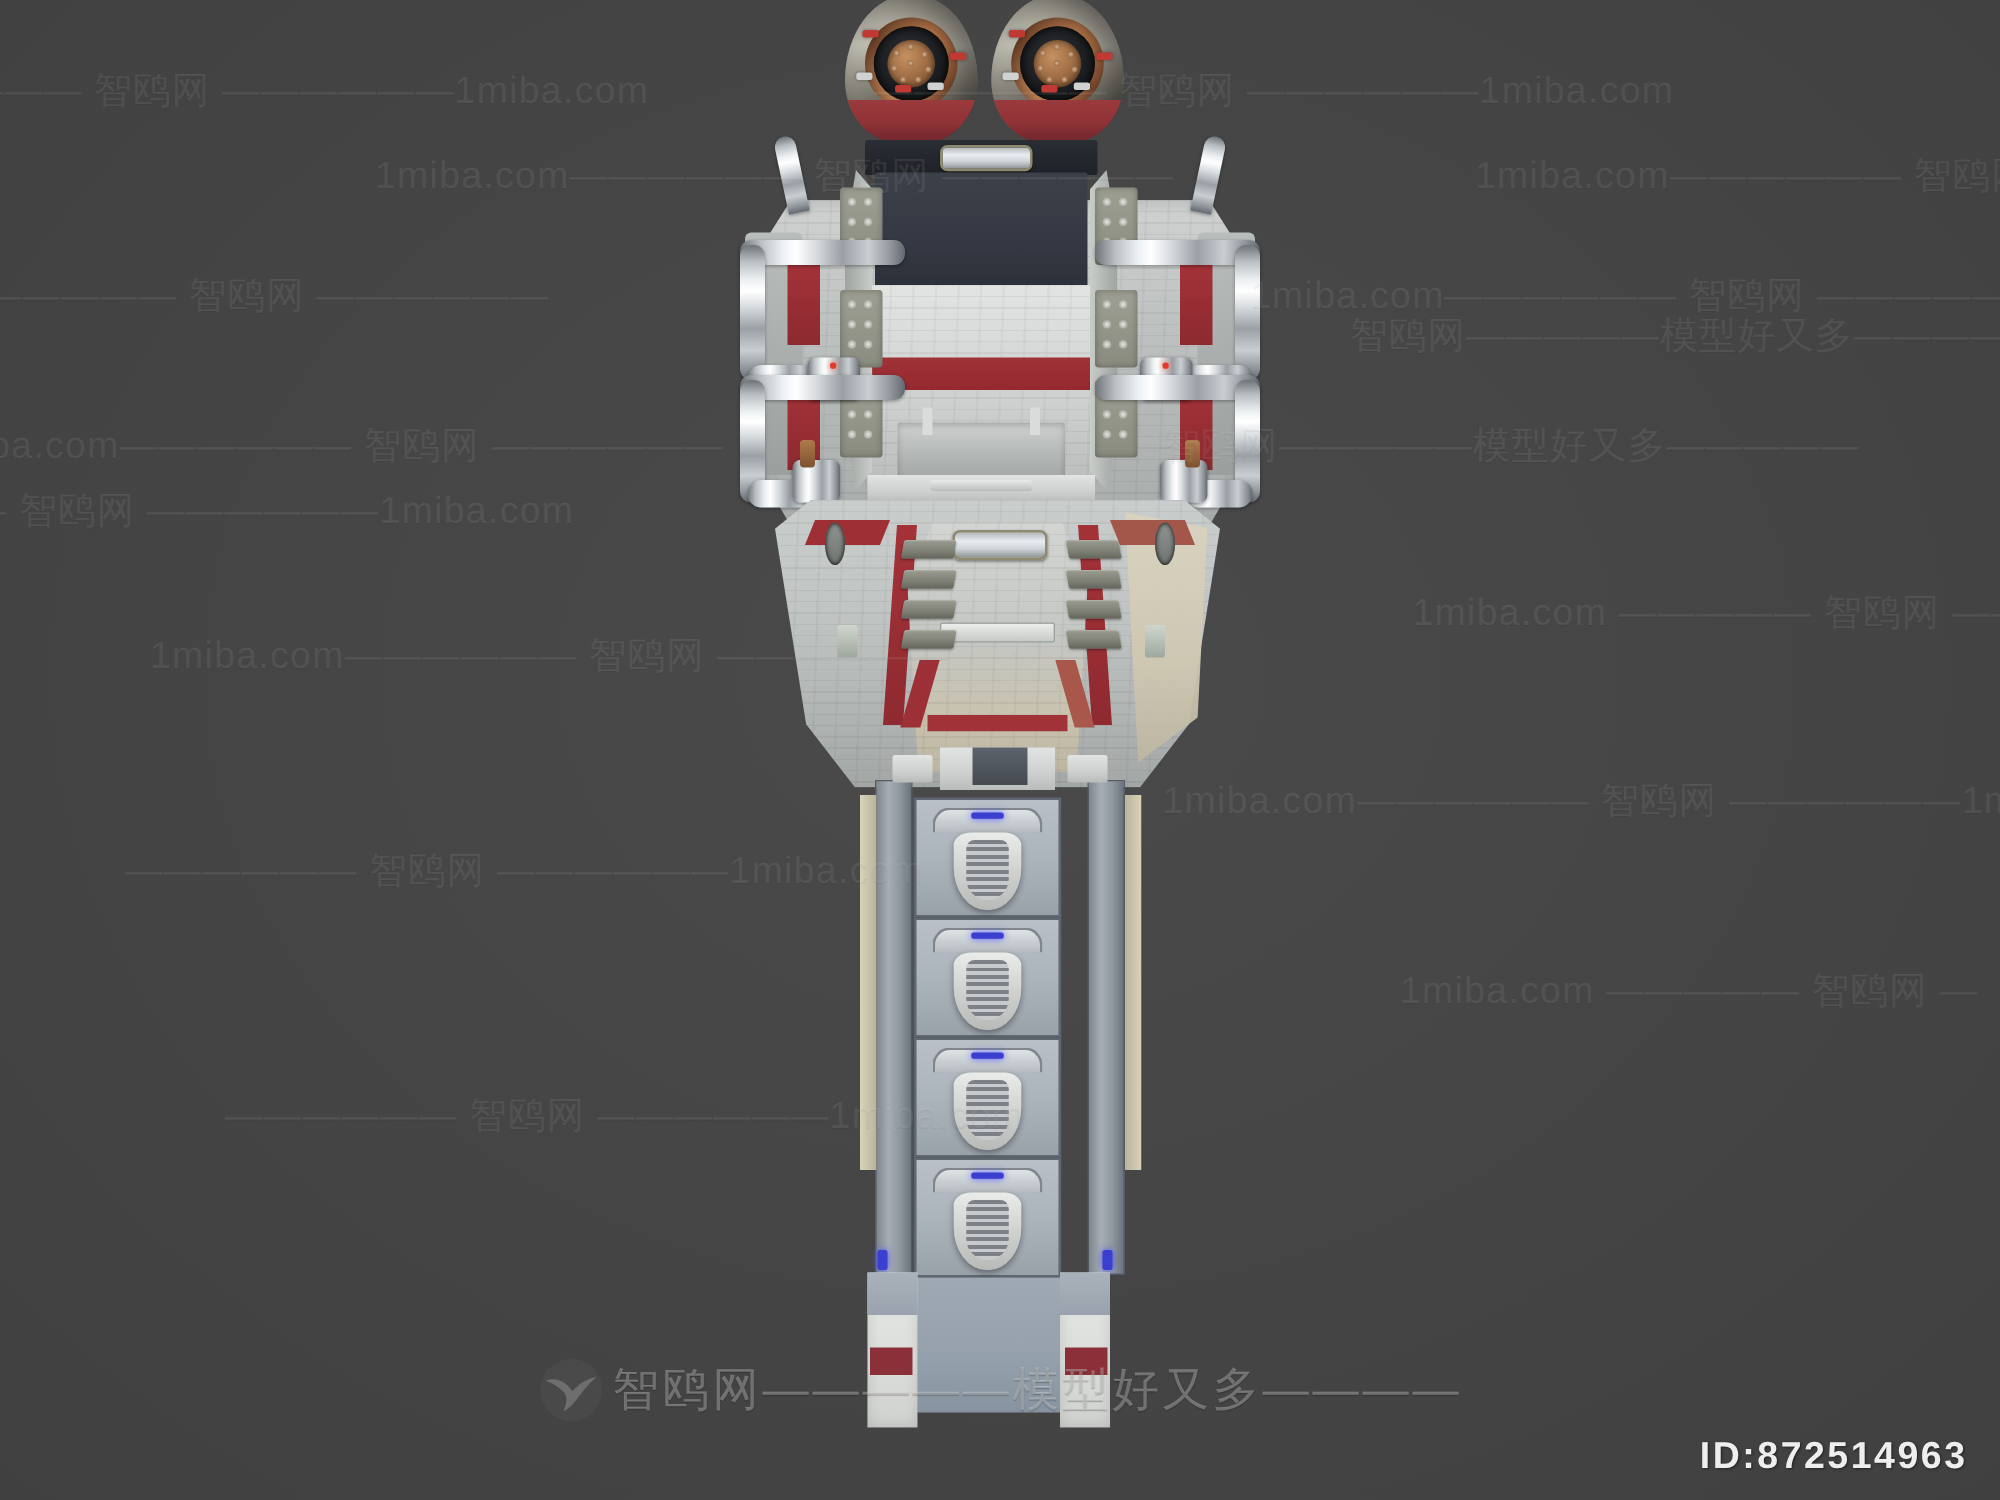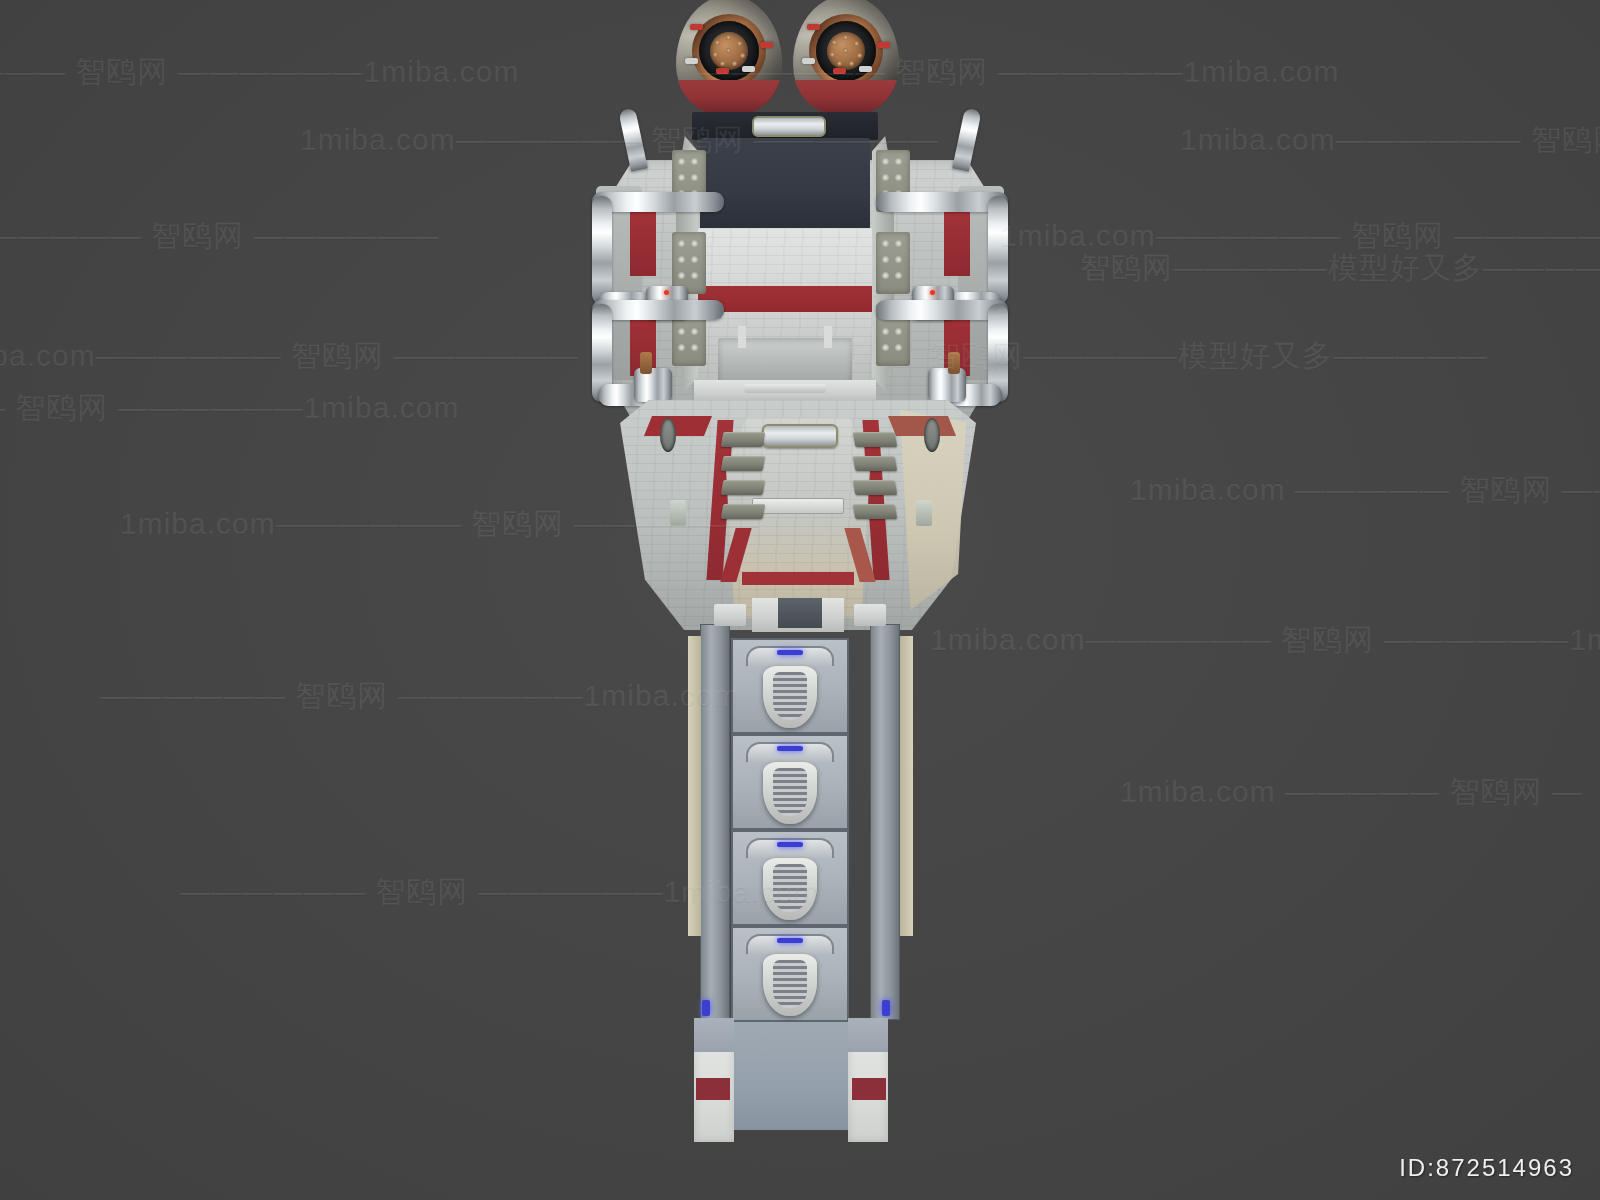--- a/index.html
+++ b/index.html
@@ -136,22 +136,22 @@
   #banner{position:absolute;left:0;bottom:58px;width:1600px;height:60px;z-index:50;
     display:flex;align-items:center;justify-content:center;}
   #banner .txt{font-size:37px;color:rgba(255,255,255,0.30);letter-spacing:3px;
     text-shadow:0 1px 1px rgba(0,0,0,.25);white-space:nowrap;}
   #bird{width:54px;height:54px;margin-right:6px;flex:none;opacity:.30;}
 
   
   #brand{position:absolute;right:26px;bottom:18px;z-index:60;text-align:right;}
   #brand .bt{font-size:62px;line-height:1.0;letter-spacing:5px;
     color:rgba(255,255,255,0.58);text-shadow:1px 1px 2px rgba(0,0,0,.35);}
-  #brand .bid{margin-top:8px;font-size:24px;letter-spacing:2px;
-    color:rgba(255,255,255,0.92);text-shadow:1px 1px 2px rgba(0,0,0,.45);}
+  #brand .bid{margin-top:8px;font-size:30px;letter-spacing:2px;
+    color:rgba(255,255,255,0.92);text-shadow:1px 1px 2px rgba(0,0,0,.45);font-weight:bold;}
 </style>
 </head>
 <body>
 
 <div id="stage">
 
   <div id="model">
 
     <div class="thruster" style="left:676px;top:-4px;">
       <div class="thr-ring"></div>
@@ -449,18 +449,27 @@
       <div class="wm" style="left: 930px; top: 336px;">智鸥网—————模型好又多—————</div>
       <div class="wm" style="left: -180px; top: 388px;">—————— 智鸥网 ——————1miba.com</div>
       <div class="wm" style="left: 1130px; top: 470px;">1miba.com ————— 智鸥网 ———</div>
       <div class="wm" style="left: 120px; top: 504px;">1miba.com—————— 智鸥网 ——————</div>
       <div class="wm" style="left: 930px; top: 620px;">1miba.com—————— 智鸥网 ——————1miba.com</div>
       <div class="wm" style="left: 100px; top: 676px;">—————— 智鸥网 ——————1miba.com</div>
       <div class="wm" style="left: 1120px; top: 772px;">1miba.com ————— 智鸥网 —</div>
       <div class="wm" style="left: 180px; top: 872px;">—————— 智鸥网 ——————1miba.com</div>
     </div>
 
+  <div id="banner">
+    <svg id="bird" viewBox="0 0 100 100" aria-hidden="true">
+      <circle cx="50" cy="50" r="46" fill="rgba(255,255,255,0.10)"></circle>
+      <path d="M12 36 C30 30 44 40 52 52 C58 44 70 34 88 30
+               C74 42 66 54 58 64 C52 72 46 78 38 82
+               C44 70 44 60 40 54 C32 46 22 40 12 36 Z" fill="rgba(255,255,255,0.72)"></path>
+    </svg>
+    <span class="txt">智鸥网—————模型好又多————</span>
+  </div>
 
   <div id="brand">
     <div class="bid">ID:872514963</div>
   </div>
 
 </div>
 
 </body></html>

